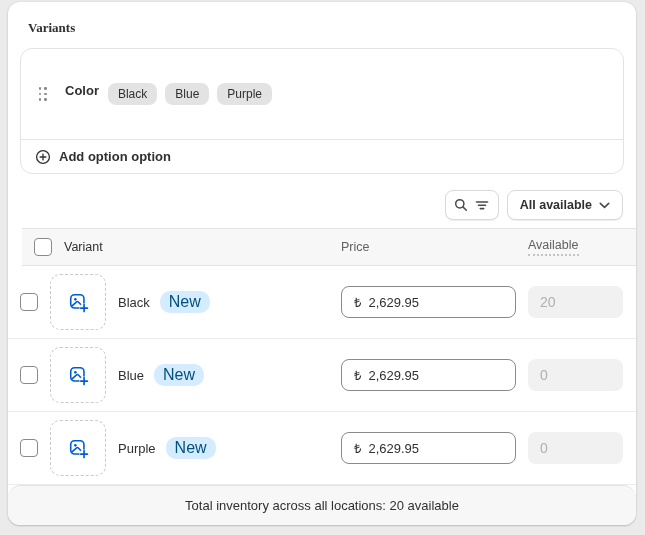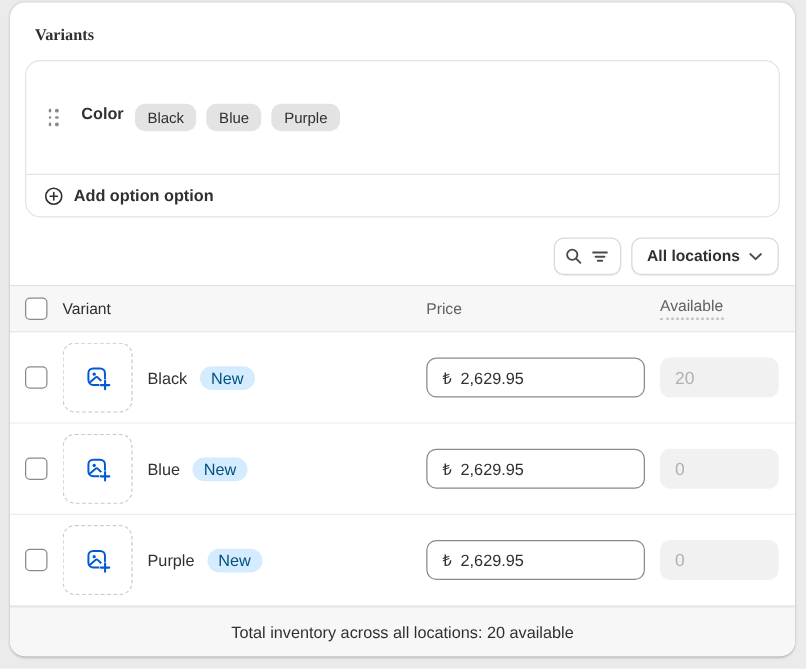--- a/index.html
+++ b/index.html
@@ -47,55 +47,55 @@
   .search-filter { width:54px; gap:7px; }
   .location-btn { padding:0 12px; gap:7px; font-size:12.5px; font-weight:bold; color:#303030; }
   
   .trow {
     display:grid; grid-template-columns:18px 56px 1fr 175px 95px;
     column-gap:12px; padding:0 13px 0 12px; align-items:center;
   }
   .thead {
     height:38px; background:#f7f7f7;
     border-top:1px solid #e3e3e3; border-bottom:1px solid #e3e3e3;
-    color:#616161; font-size:12.5px;
+    color:#616161; font-size:12.5px;margin-left:14px;
   }
   .thead .variant-h { grid-column:2 / 4; color:#303030; }
   .avail-h { justify-self:start; border-bottom:2px dotted #c4c4c4; padding-bottom:2px; cursor:help; }
   .tdata { height:73px; border-bottom:1px solid #ebebeb; background:#fff; }
   .tdata:last-of-type { border-bottom:none; }
   .checkbox {
     width:18px; height:18px; border:1.7px solid #8a8a8a; border-radius:4px;
     background:#fff; cursor:pointer; display:inline-block;
   }
   .media-ph {
     width:56px; height:56px; border:1px dashed #c9c9c9; border-radius:10px;
     display:flex; align-items:center; justify-content:center; cursor:pointer; background:#fff;
   }
   .name-cell { display:flex; align-items:center; gap:10px; font-size:13px; }
   .badge {
-    background:#d5ebff; color:#00527c; font-size:13px;
+    background:#d5ebff; color:#00527c; font-size:16px;
     padding:2px 9px; border-radius:10px; white-space:nowrap;
   }
   .price-field {
     height:32px; border:1px solid #8a8a8a; border-radius:8px;
     display:flex; align-items:center; padding:0 12px; gap:7px;
     font-size:13px; background:#fff; width:175px;
   }
   .price-field input {
     border:none; outline:none; flex:1; min-width:0;
     font:inherit; color:#303030; background:transparent;
   }
   .avail-input {
     height:32px; width:95px; background:#f1f1f1; border:none; border-radius:8px;
     color:#b0b0b0; font-size:14px; padding:0 12px; font-family:inherit; outline:none;
   }
   .tfoot {
     flex:1; background:#f7f7f7; border-top:1px solid #e3e3e3;
-    display:flex; align-items:center; justify-content:center; font-size:13px; color:#303030;
+    display:flex; align-items:center; justify-content:center; font-size:13px; color:#303030;border-radius:13px;
   }
   .icon { display:inline-flex; align-items:center; justify-content:center; }
 </style>
 </head>
 <body>
 
 <div class="card">
 
   <div class="card-title">Variants</div>
 
@@ -142,21 +142,21 @@
       </span>
       <span class="icon">
         <svg width="14" height="14" viewBox="0 0 14 14">
           <line x1="1.5" y1="4" x2="12.5" y2="4" stroke="#4a4a4a" stroke-width="1.6" stroke-linecap="round"></line>
           <line x1="3.5" y1="7.3" x2="10.5" y2="7.3" stroke="#4a4a4a" stroke-width="1.6" stroke-linecap="round"></line>
           <line x1="5.3" y1="10.6" x2="8.7" y2="10.6" stroke="#4a4a4a" stroke-width="1.6" stroke-linecap="round"></line>
         </svg>
       </span>
     </div>
     <div class="tool-btn location-btn">
-      <span>All locations</span>
+      <span>All available</span>
       <span class="icon">
         <svg width="11" height="7" viewBox="0 0 11 7">
           <path d="M1.3 1.3 L5.5 5.3 L9.7 1.3" fill="none" stroke="#4a4a4a" stroke-width="1.6" stroke-linecap="round" stroke-linejoin="round"></path>
         </svg>
       </span>
     </div>
   </div>
 
   <div class="trow thead">
     <span class="checkbox"></span>

